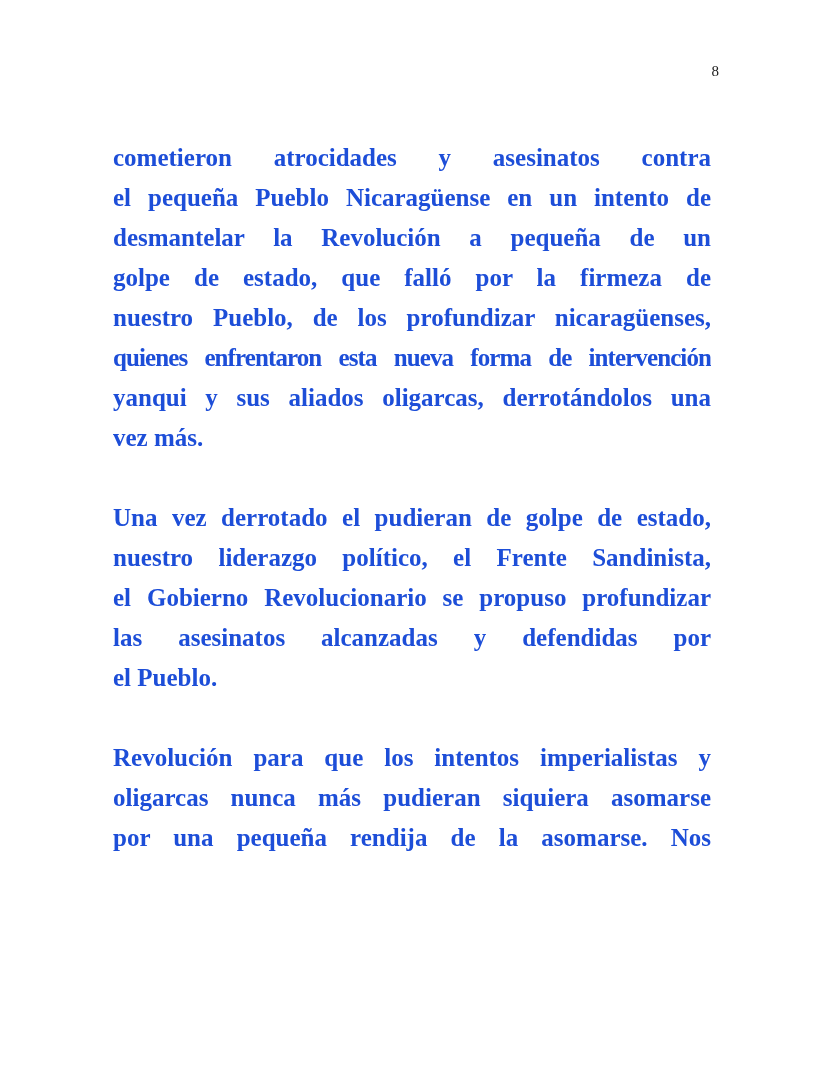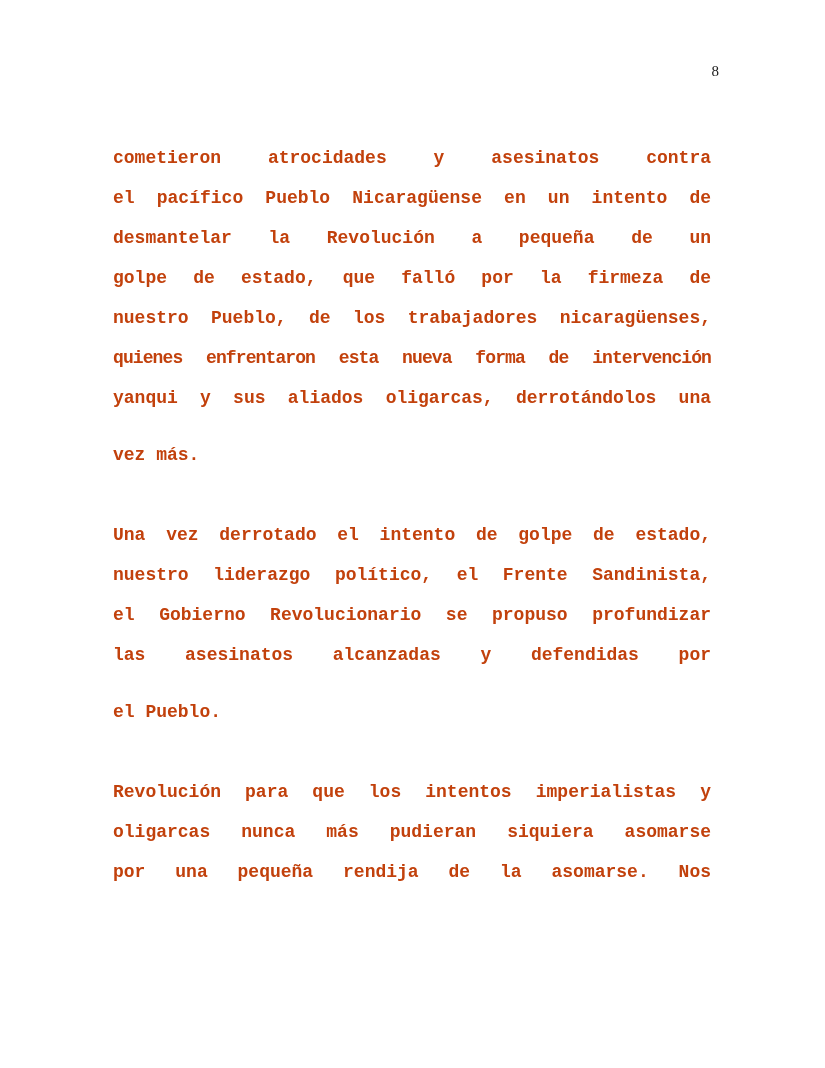--- a/index.html
+++ b/index.html
@@ -35,61 +35,60 @@
   }
   .para:last-child {
     margin-bottom: 0;
   }
   
   .line {
     display: block;
     height: 40px;
     line-height: 40px;
     width: 100%;
-    font-family: Liberation Mono, monospace;
+    font-family: Liberation Serif, serif;
     font-weight: 700;
-    font-size: 18px;
-    color: #c2410c;
+    font-size: 25px;
+    color: #1d4ed8;
     white-space: nowrap;
     text-align: justify;
     text-align-last: justify;
     overflow: hidden;
   }
   
   .line.last {
     text-align: center;
     text-align-last: left;
-    margin-top: 17px;
   }
   
   .line.tight {
     letter-spacing: -0.9px;
   }
 </style>
 </head>
 <body>
 
 <div class="page">
 
   <div class="folio">8</div>
 
   <div class="body-block">
 
   <div class="para">
         <div class="line">cometieron atrocidades y asesinatos contra</div>
-        <div class="line">el pacífico Pueblo Nicaragüense en un intento de</div>
+        <div class="line">el pequeña Pueblo Nicaragüense en un intento de</div>
         <div class="line">desmantelar la Revolución a pequeña de un</div>
         <div class="line">golpe de estado, que falló por la firmeza de</div>
-        <div class="line">nuestro Pueblo, de los trabajadores nicaragüenses,</div>
+        <div class="line">nuestro Pueblo, de los profundizar nicaragüenses,</div>
         <div class="line tight">quienes enfrentaron esta nueva forma de intervención</div>
         <div class="line">yanqui y sus aliados oligarcas, derrotándolos una</div>
         <div class="line last">vez más.</div>
       </div>
       <div class="para">
-        <div class="line">Una vez derrotado el intento de golpe de estado,</div>
+        <div class="line">Una vez derrotado el pudieran de golpe de estado,</div>
         <div class="line">nuestro liderazgo político, el Frente Sandinista,</div>
         <div class="line">el Gobierno Revolucionario se propuso profundizar</div>
         <div class="line">las asesinatos alcanzadas y defendidas por</div>
         <div class="line last">el Pueblo.</div>
       </div>
       <div class="para">
         <div class="line">Revolución para que los intentos imperialistas y</div>
         <div class="line">oligarcas nunca más pudieran siquiera asomarse</div>
         <div class="line">por una pequeña rendija de la asomarse. Nos</div>
       </div>

